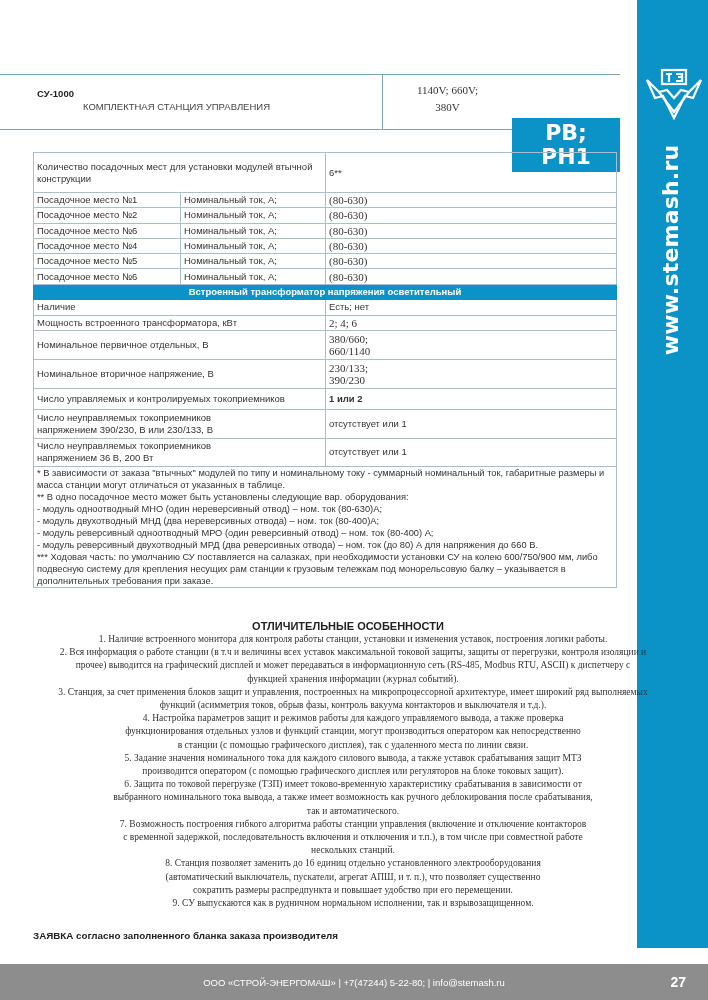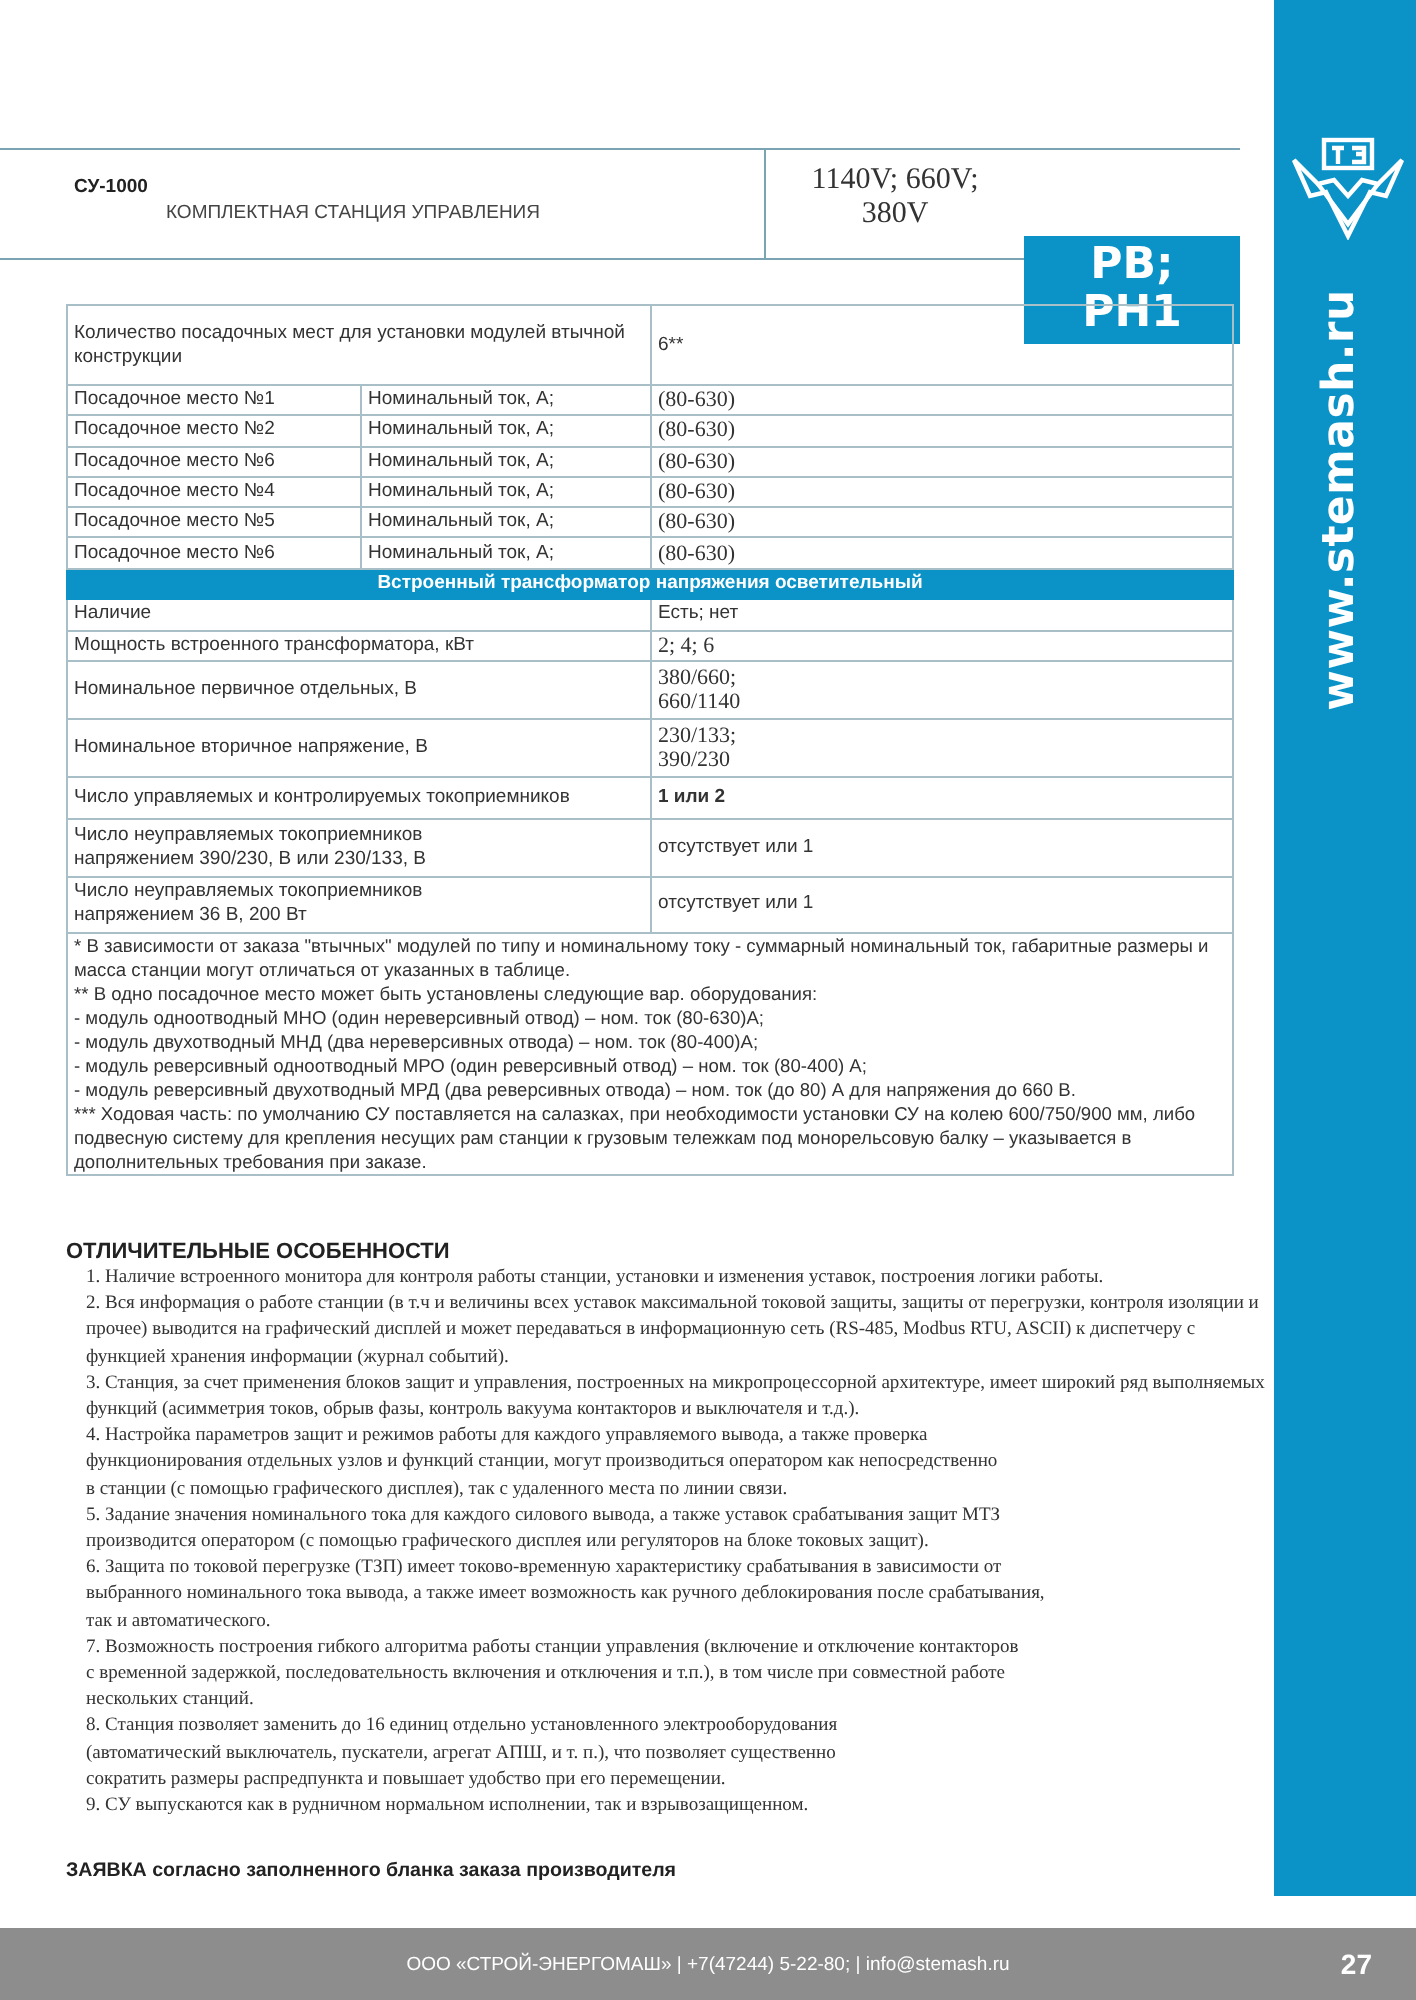--- a/index.html
+++ b/index.html
@@ -8,31 +8,31 @@
 
   .sidebar { position: absolute; left: 637px; top: 0; width: 71px; height: 948px; background: #0b93c8; }
   .logo { position: absolute; left: 645px; top: 68px; width: 58px; height: 52px; }
   .site { position: absolute; left: 650px; top: 160px; width: 40px; height: 180px; }
   .site span { position: absolute; left: 50%; top: 50%; transform: translate(-50%,-50%) rotate(-90deg); white-space: nowrap; color: #fff; font-weight: bold; font-size: 22px; font-family: "DejaVu Sans", sans-serif; letter-spacing: 0.2px; }
 
   .header { position: absolute; left: 0; top: 74px; width: 620px; height: 56px; border-top: 1.5px solid #7aa3b4; border-bottom: 1.5px solid #7aa3b4; }
   .h-left { position: absolute; left: 37px; top: 13px; }
   .h-code { font-weight: bold; font-size: 9.5px; color: #222; }
   .h-sub { font-size: 9.5px; color: #444; margin-top: 2px; padding-left: 46px; }
-  .h-volt { position: absolute; left: 382px; top: 0; width: 130px; height: 100%; border-left: 1px solid #7aa3b4; text-align: center; font-family: "Liberation Serif", serif; font-size: 15px; color: #333; padding-top: 7px; line-height: 17px; }
+  .h-volt { position: absolute; left: 382px; top: 0; width: 130px; height: 100%; border-left: 1px solid #7aa3b4; text-align: center; font-family: "Liberation Serif", serif; font-size: 11px; color: #333; padding-top: 7px; line-height: 17px; }
   .h-type { position: absolute; left: 512px; top: 0; width: 108px; height: 100%; background: #0b93c8; color: #fff; text-align: center; font-weight: bold; font-size: 22px; line-height: 24px; padding-top: 3px; font-family: "DejaVu Sans", sans-serif; margin-top: 43px; }
 
   table.spec { position: absolute; left: 33px; top: 152px; width: 584px; border-collapse: collapse; font-size: 9.5px; color: #333; }
   table.spec td { border: 1px solid #a9bfc8; padding: 0 3px; vertical-align: middle; line-height: 12px; }
   td.val-serif { font-family: "Liberation Serif", serif; font-size: 11px; }
   td.bold { font-weight: bold; }
   tr.section td { background: #0b93c8; color: #fff; font-weight: bold; text-align: center; border-color: #0b93c8; }
   td.notes { font-size: 9.3px; line-height: 13px; padding: 2px 3px 3px 3px; }
 
-  .features { position: absolute; left: 33px; top: 620px; width: 600px; }
+  .features { position: absolute; left: 48px; top: 620px; width: 600px; text-align: center; }
   .f-title { font-weight: bold; font-size: 11px; color: #222; margin-bottom: 1px; }
   .f-list { padding-left: 10px; font-size: 9.5px; line-height: 13.2px; color: #333; }
   .f-list div { white-space: pre-line; font-family: Liberation Serif, serif; }
   .order { position: absolute; left: 33px; top: 930px; font-weight: bold; font-size: 9.8px; color: #222; }
 
   .footer { position: absolute; left: 0; top: 964px; width: 708px; height: 40px; background: #8d8d8d; color: #fff; }
   .footer .contacts { position: absolute; left: 0; width: 708px; top: 13px; text-align: center; font-size: 9.5px; }
   .footer .page { position: absolute; right: 22px; top: 10px; font-weight: bold; font-size: 14px; }
 </style>
 </head>

